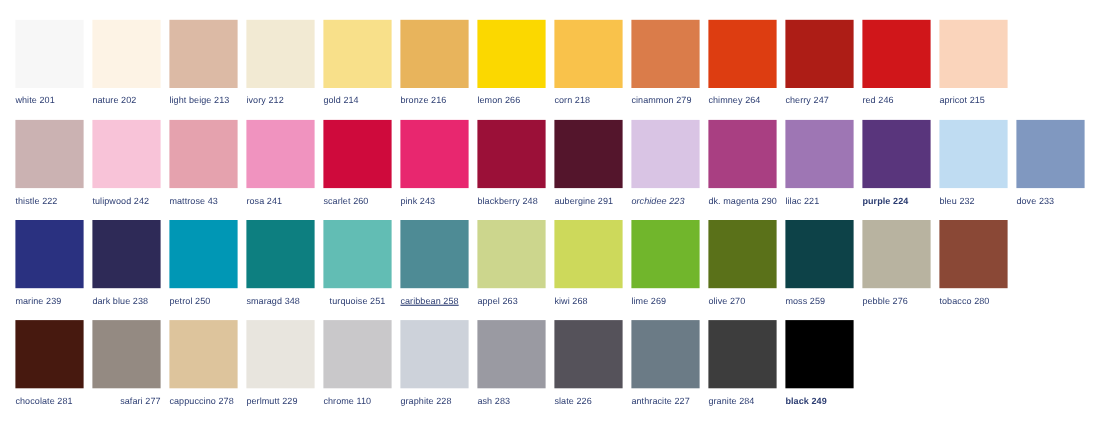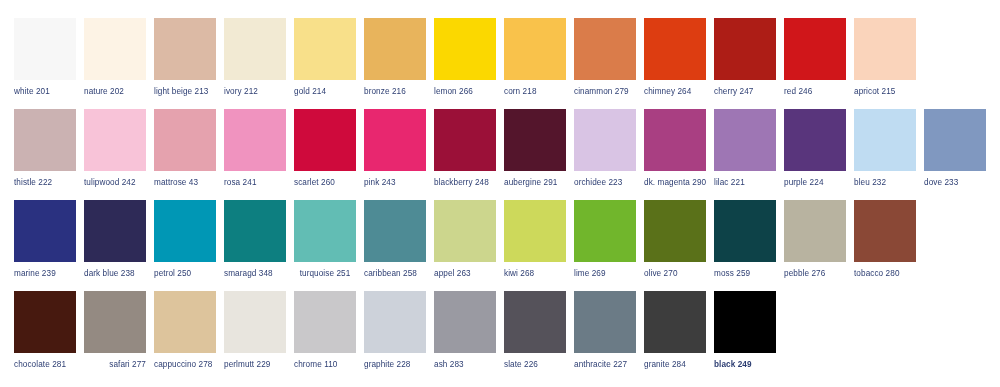--- a/index.html
+++ b/index.html
@@ -134,33 +134,33 @@
       <div class="swatch-cell">
         <span class="swatch-chip" style="background-color: rgb(155, 16, 56);"></span>
         <span class="swatch-label" style="color: rgb(44, 61, 114);">blackberry 248</span>
       </div>
       <div class="swatch-cell">
         <span class="swatch-chip" style="background-color: rgb(84, 21, 44);"></span>
         <span class="swatch-label" style="color: rgb(44, 61, 114);">aubergine 291</span>
       </div>
       <div class="swatch-cell">
         <span class="swatch-chip" style="background-color: rgb(217, 196, 228);"></span>
-        <span class="swatch-label" style="color: rgb(44, 61, 114);">orchidee 223</span>
+        <span class="swatch-label" style="color: rgb(44, 61, 114); font-style: italic;">orchidee 223</span>
       </div>
       <div class="swatch-cell">
         <span class="swatch-chip" style="background-color: rgb(169, 63, 130);"></span>
         <span class="swatch-label" style="color: rgb(44, 61, 114);">dk.  magenta 290</span>
       </div>
       <div class="swatch-cell">
         <span class="swatch-chip" style="background-color: rgb(158, 118, 180);"></span>
         <span class="swatch-label" style="color: rgb(44, 61, 114);">lilac 221</span>
       </div>
       <div class="swatch-cell">
         <span class="swatch-chip" style="background-color: rgb(89, 53, 124);"></span>
-        <span class="swatch-label" style="color: rgb(44, 61, 114);">purple 224</span>
+        <span class="swatch-label" style="color: rgb(44, 61, 114); font-weight: bold;">purple 224</span>
       </div>
       <div class="swatch-cell">
         <span class="swatch-chip" style="background-color: rgb(191, 220, 242);"></span>
         <span class="swatch-label" style="color: rgb(44, 61, 114);">bleu 232</span>
       </div>
       <div class="swatch-cell">
         <span class="swatch-chip" style="background-color: rgb(128, 152, 192);"></span>
         <span class="swatch-label" style="color: rgb(44, 61, 114);">dove 233</span>
       </div>
     </div>
@@ -180,21 +180,21 @@
       <div class="swatch-cell">
         <span class="swatch-chip" style="background-color: rgb(13, 127, 128);"></span>
         <span class="swatch-label" style="color: rgb(44, 61, 114);">smaragd 348</span>
       </div>
       <div class="swatch-cell">
         <span class="swatch-chip" style="background-color: rgb(98, 189, 180);"></span>
         <span class="swatch-label" style="color: rgb(44, 61, 114); text-align: center;">turquoise 251</span>
       </div>
       <div class="swatch-cell">
         <span class="swatch-chip" style="background-color: rgb(78, 139, 149);"></span>
-        <span class="swatch-label" style="color: rgb(44, 61, 114);">caribbean 258</span>
+        <span class="swatch-label" style="color: rgb(44, 61, 114); text-decoration: underline;">caribbean 258</span>
       </div>
       <div class="swatch-cell">
         <span class="swatch-chip" style="background-color: rgb(204, 214, 141);"></span>
         <span class="swatch-label" style="color: rgb(44, 61, 114);">appel 263</span>
       </div>
       <div class="swatch-cell">
         <span class="swatch-chip" style="background-color: rgb(205, 217, 91);"></span>
         <span class="swatch-label" style="color: rgb(44, 61, 114);">kiwi 268</span>
       </div>
       <div class="swatch-cell">

